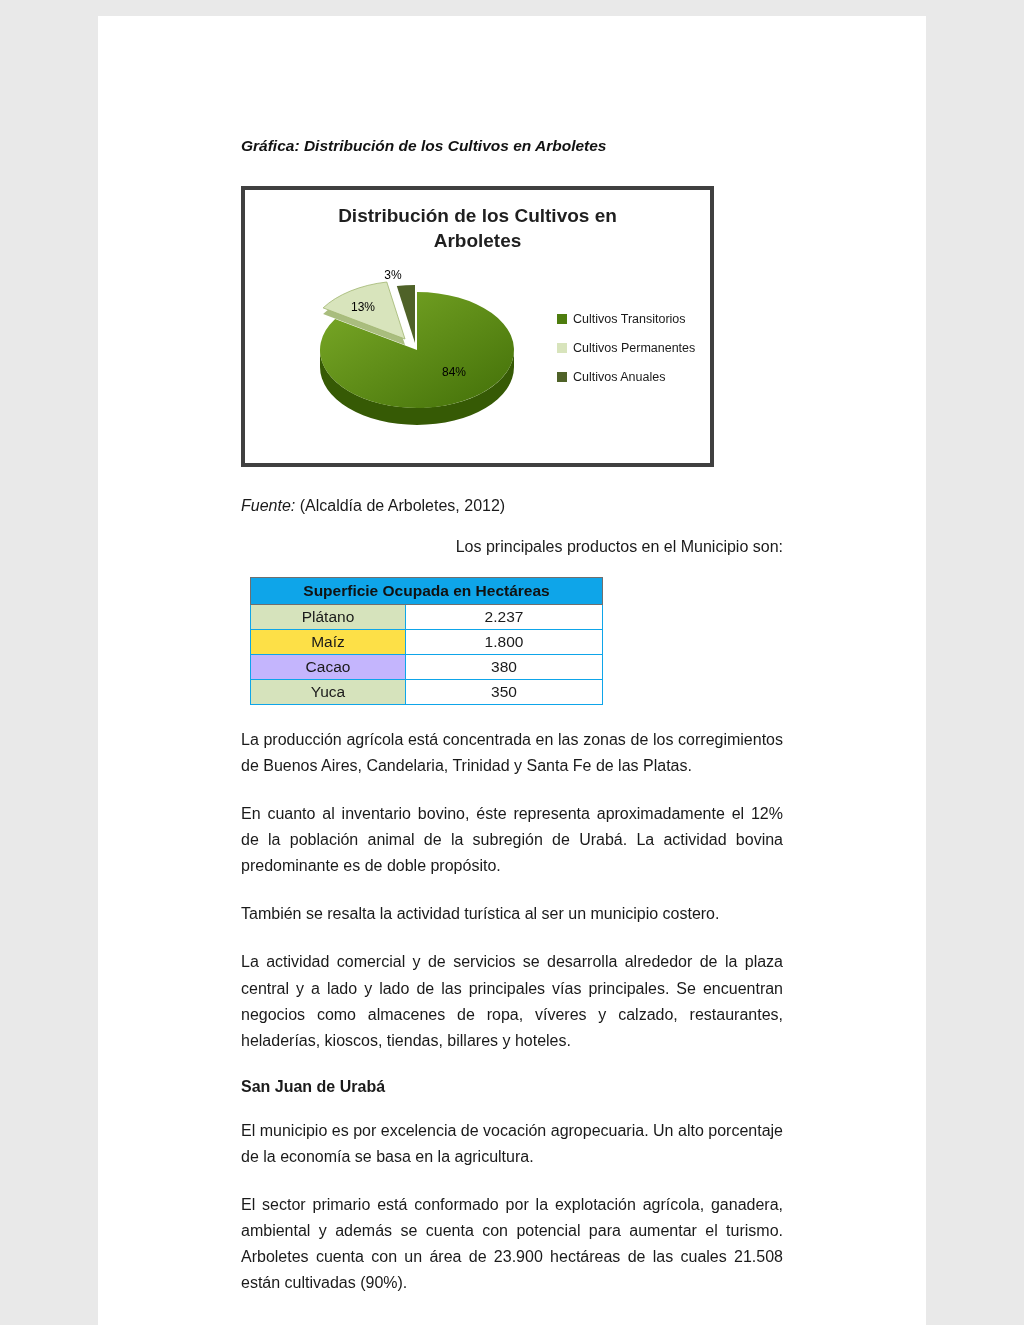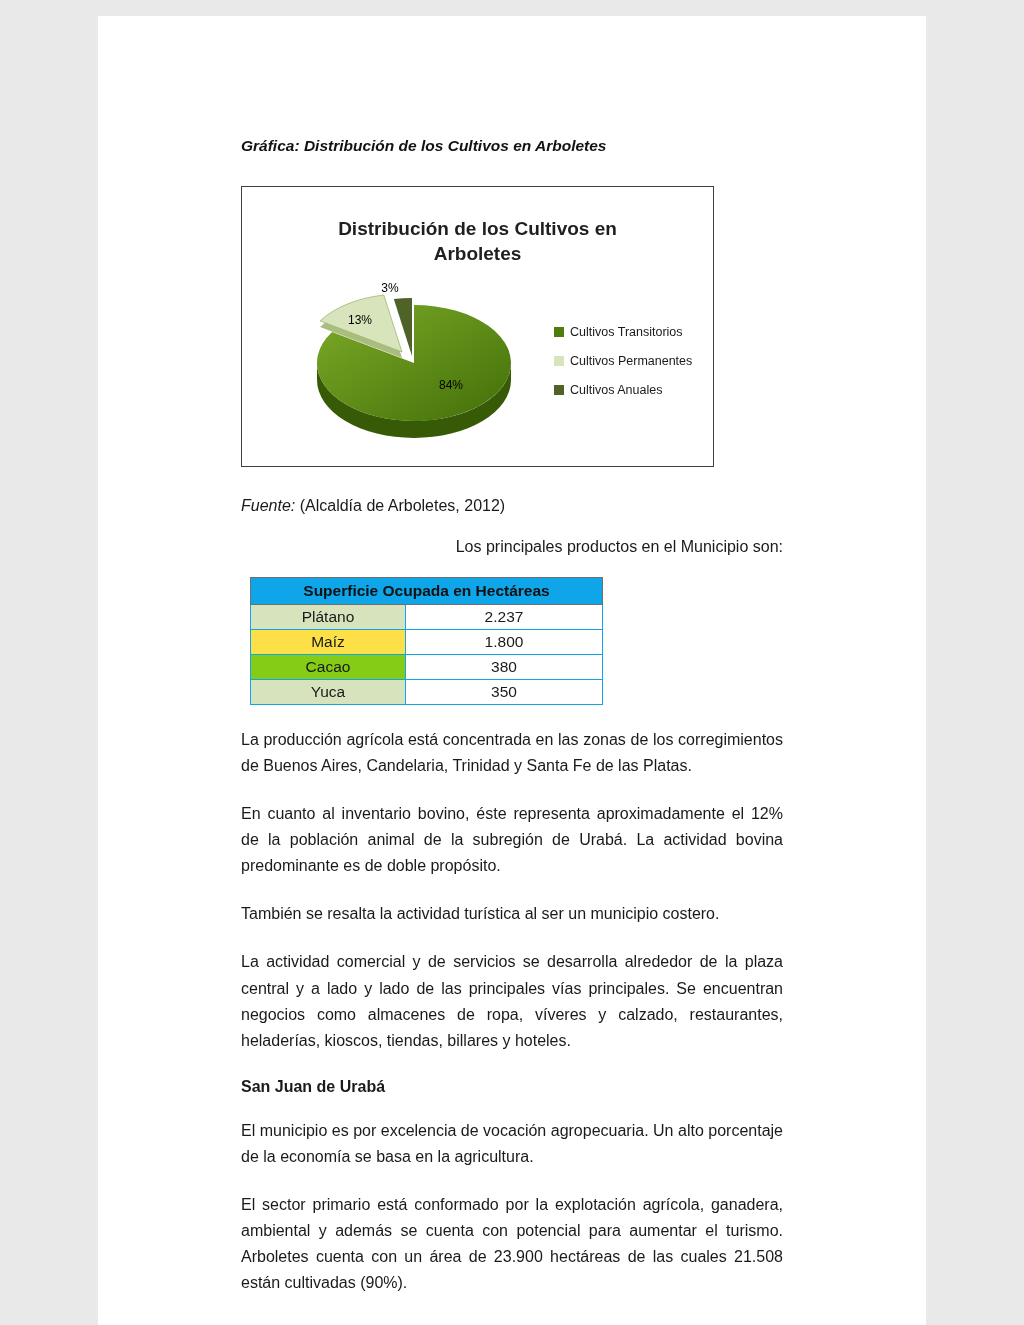--- a/index.html
+++ b/index.html
@@ -18,23 +18,23 @@
     font-size:15.5px;
     font-weight:bold;
     font-style:italic;
     margin:0;
     color:#121212;
   }
   
   .chart-box {
     margin-top:31px;
     width:473px; height:281px;
-    border:1px solid #404040;
+    border:4px solid #404040;
     box-sizing:border-box;
-    padding-top:29px;
+    padding-top:13px;
     background:#ffffff;
   }
   .chart-title {
     text-align:center;
     font-weight:bold;
     font-size:19px;
     line-height:1.32;
     color:#1f1f1f;
   }
   .chart-body { display:flex; align-items:center; margin-top:2px; }
@@ -148,21 +148,21 @@
     <tbody>
       <tr>
         <td class="c-label" style="background: rgb(214, 227, 188);">Plátano</td>
         <td class="c-value">2.237</td>
       </tr>
       <tr>
         <td class="c-label" style="background: #fde047;">Maíz</td>
         <td class="c-value">1.800</td>
       </tr>
       <tr>
-        <td class="c-label" style="background: #84cc16;">Cacao</td>
+        <td class="c-label" style="background: #c4b5fd;">Cacao</td>
         <td class="c-value">380</td>
       </tr>
       <tr>
         <td class="c-label" style="background: rgb(214, 227, 188);">Yuca</td>
         <td class="c-value">350</td>
       </tr>
     </tbody>
   </table>
 
   <p class="body-par">La producción agrícola está concentrada en las zonas de los corregimientos de Buenos Aires, Candelaria, Trinidad y Santa Fe de las Platas.</p>

